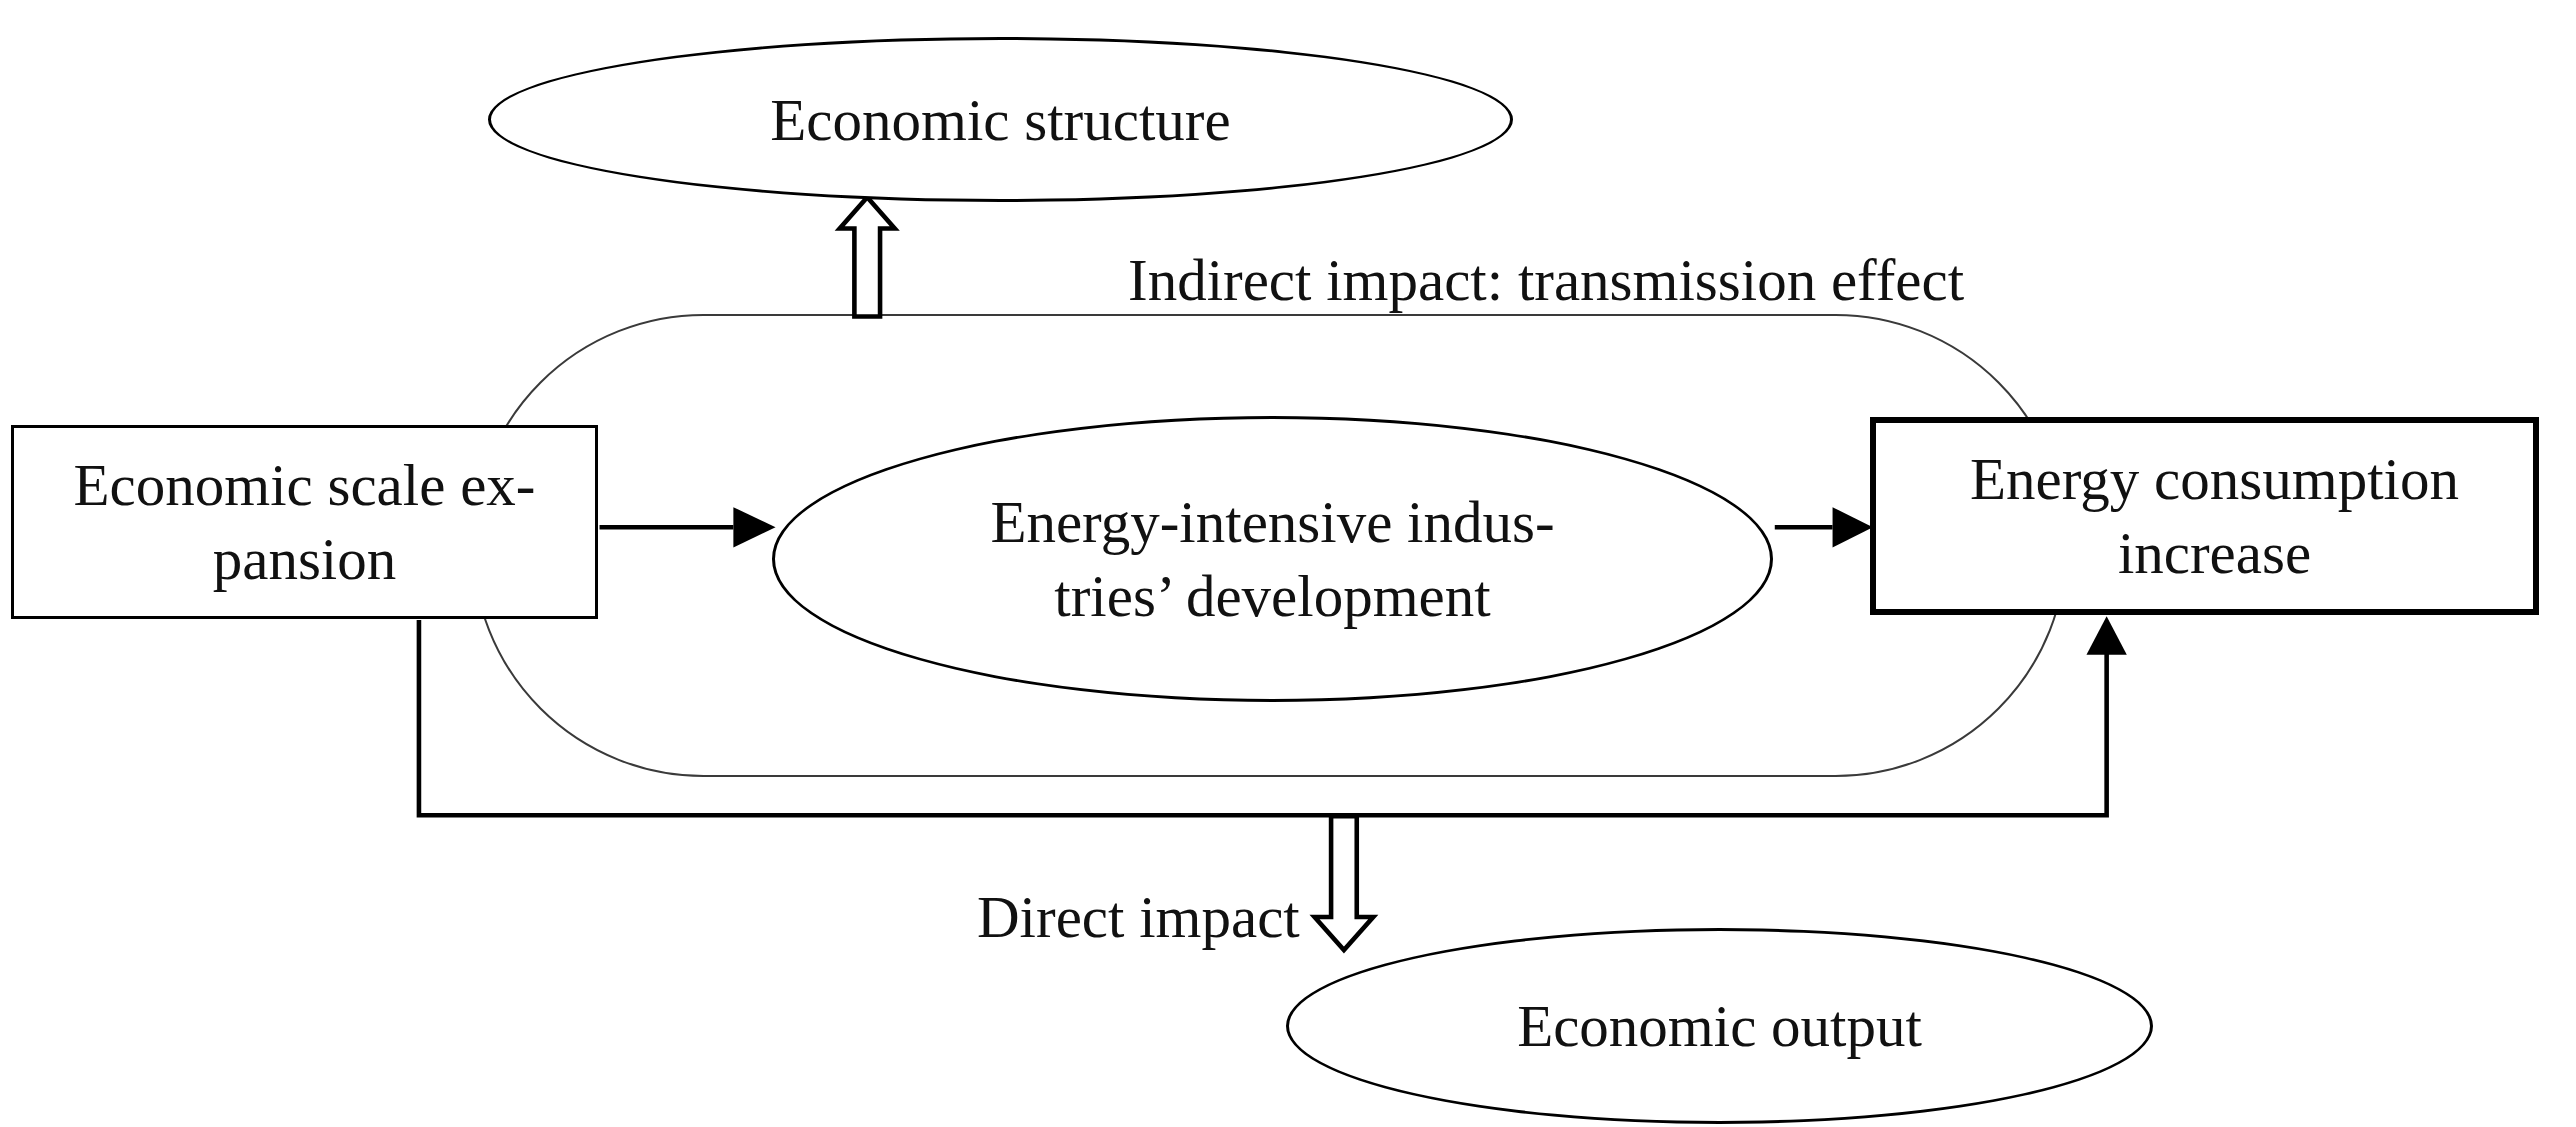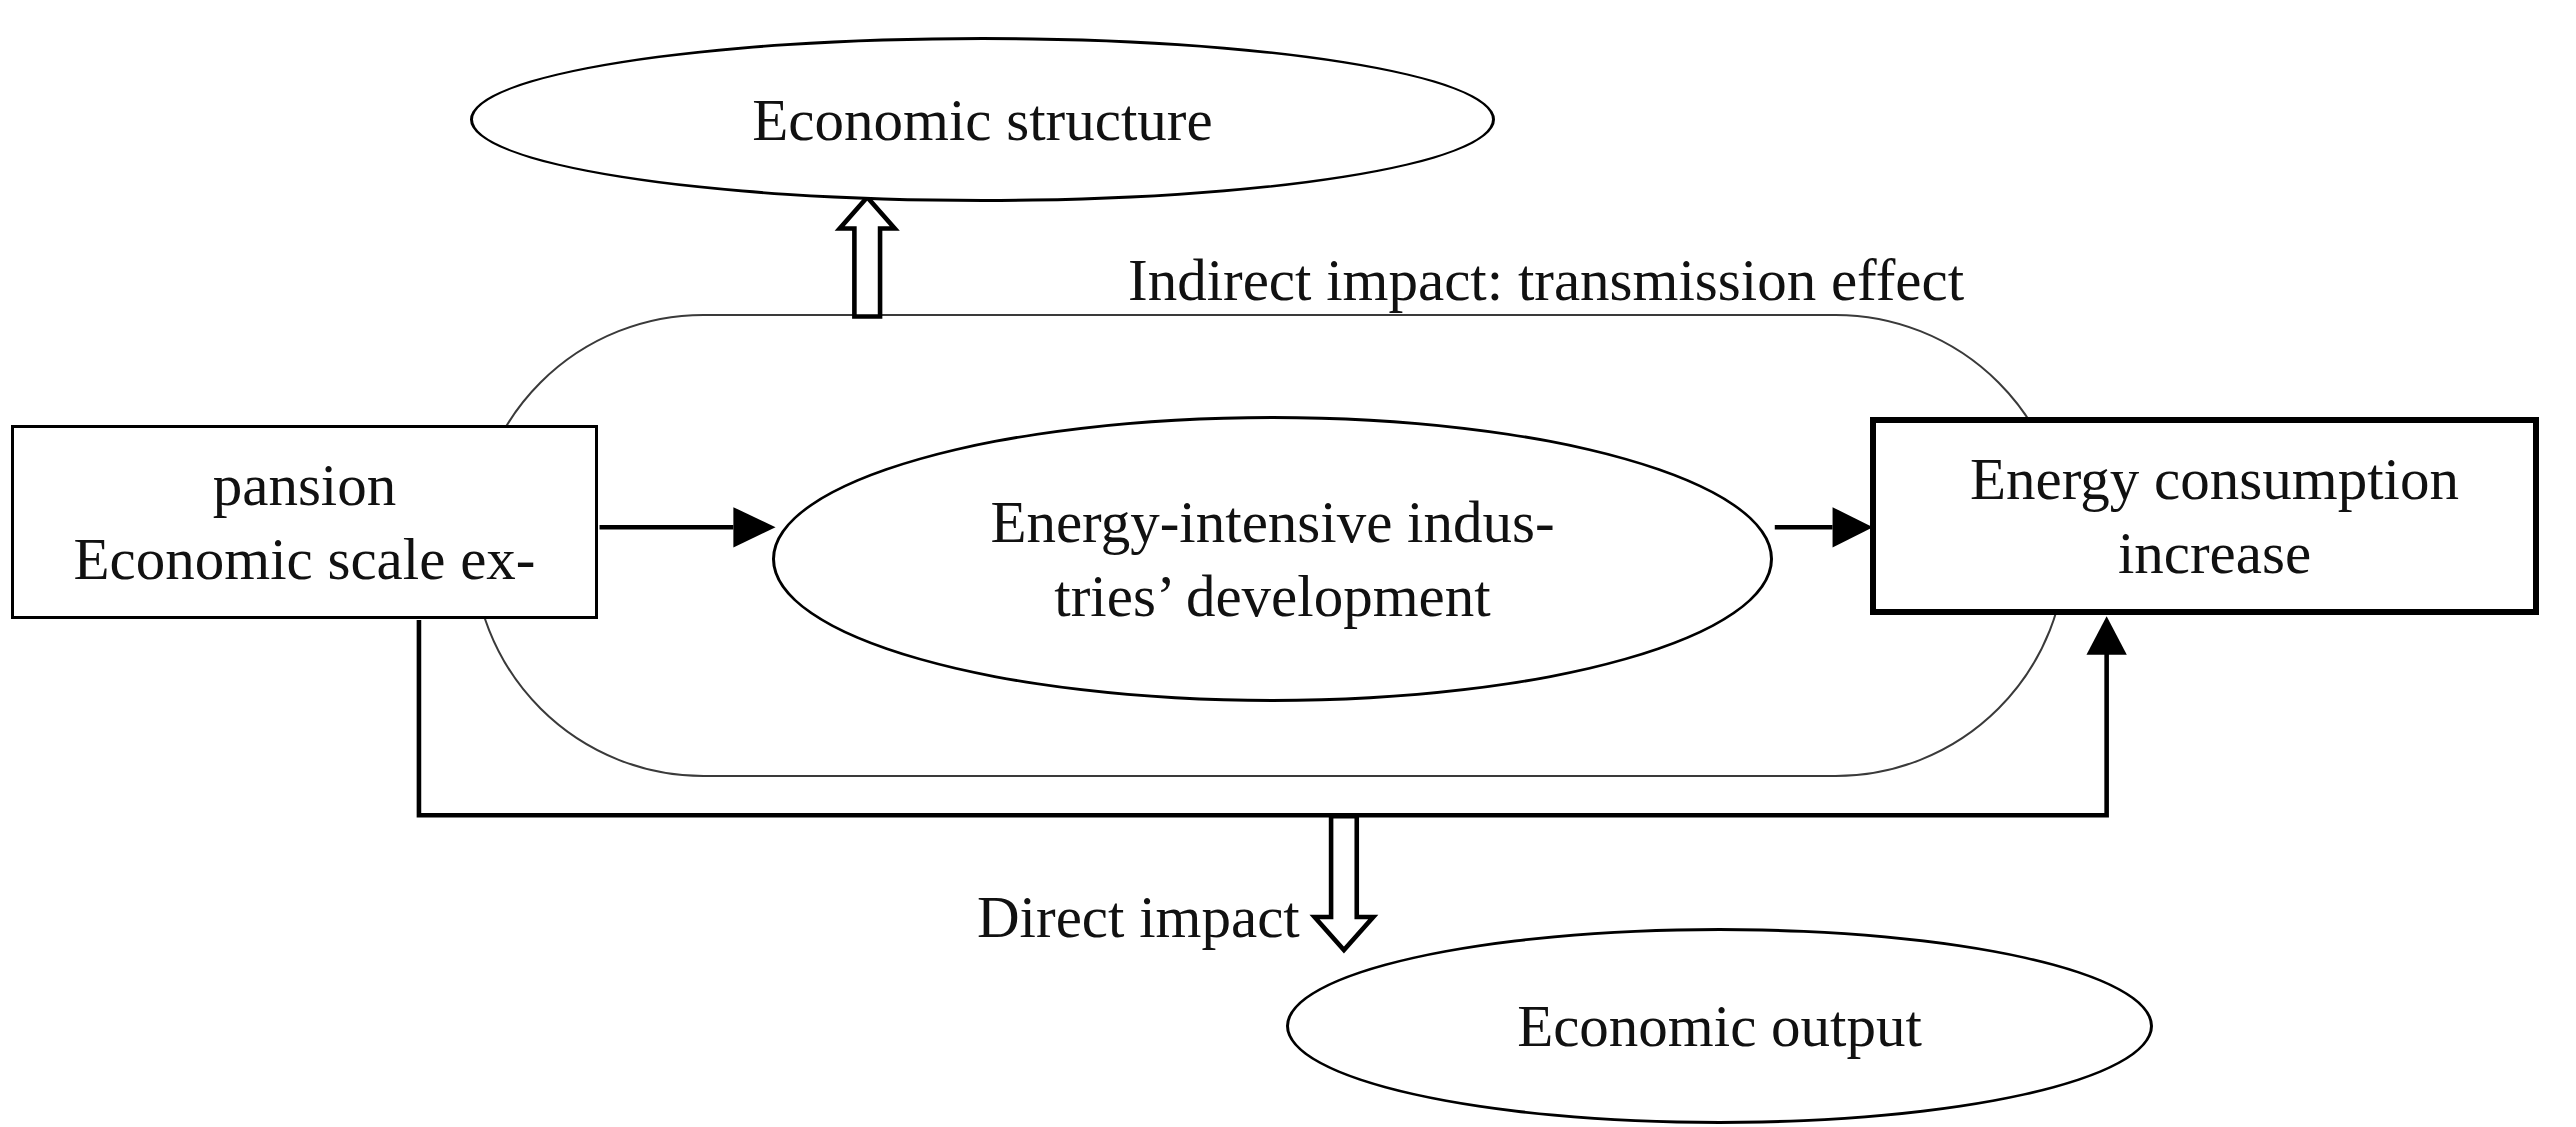--- a/index.html
+++ b/index.html
@@ -34,21 +34,21 @@
     left: 472px; top: 314px;
     width: 1595px; height: 463px;
     border: 2.8px solid #3a3a3a;
     border-radius: 243px;
     box-sizing: border-box;
     background: transparent;
     z-index: 1;
   }
 
   
-  #top-ellipse    { left: 470px;  top: 37px;   width: 1025px; height: 165px; }
+  #top-ellipse    { left: 488px;  top: 37px;   width: 1025px; height: 165px; }
   #left-box       { left: 11px;   top: 425px;  width: 587px;  height: 194px; }
   #mid-ellipse    { left: 772px;  top: 416px;  width: 1001px; height: 286px; }
   #right-box      { left: 1870px; top: 417px;  width: 669px;  height: 198px; }
   #bottom-ellipse { left: 1286px; top: 928px; width: 867px;  height: 196px; }
 
   .float-label {
     position: absolute;
     font-size: 59px;
     line-height: 66px;
     white-space: nowrap;
@@ -98,22 +98,22 @@
     <g>
       <polygon points="1452,890 1452,1000 1434,1000 1466,1036 1498,1000 1480,1000 1480,890" fill="#ffffff" stroke="#000" stroke-width="5" stroke-linejoin="miter"></polygon>
     </g>
   </svg>
 
   <div id="top-ellipse" class="node ellipse">
     <span>Economic structure</span>
   </div>
 
   <div id="left-box" class="node rect-thin">
+    <span>Economic scale ex-</span>
     <span>pansion</span>
-    <span>Economic scale ex-</span>
   </div>
 
   <div id="mid-ellipse" class="node ellipse">
     <span>Energy-intensive indus-</span>
     <span>tries’ development</span>
   </div>
 
   <div id="right-box" class="node rect-thick">
     <span>Energy consumption</span>
     <span>increase</span>

